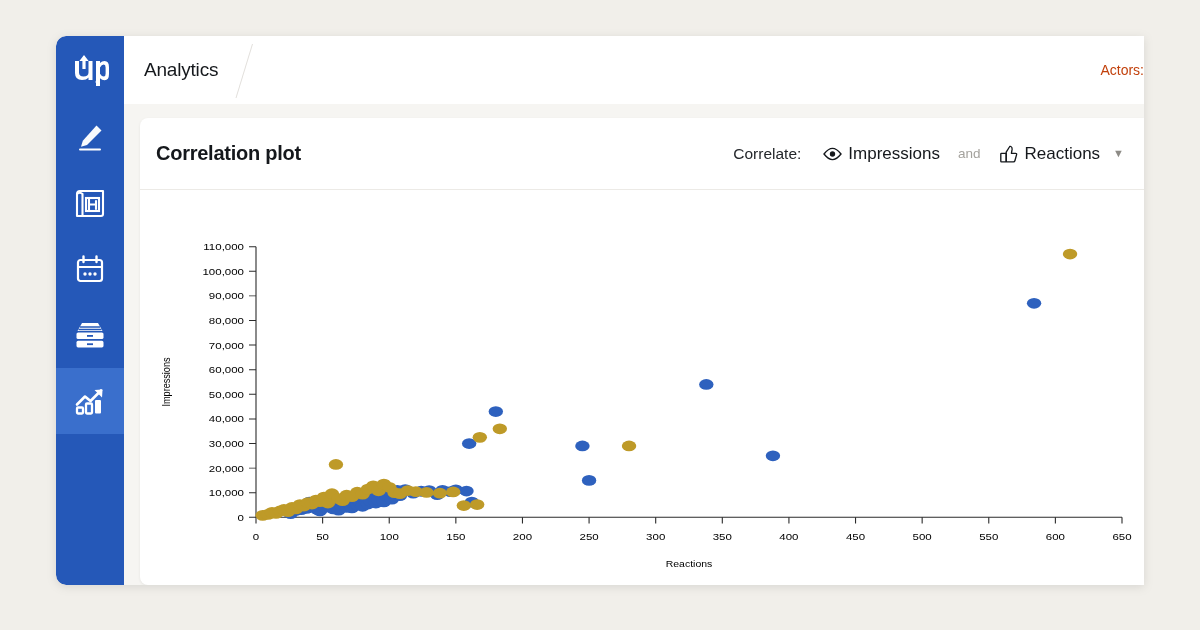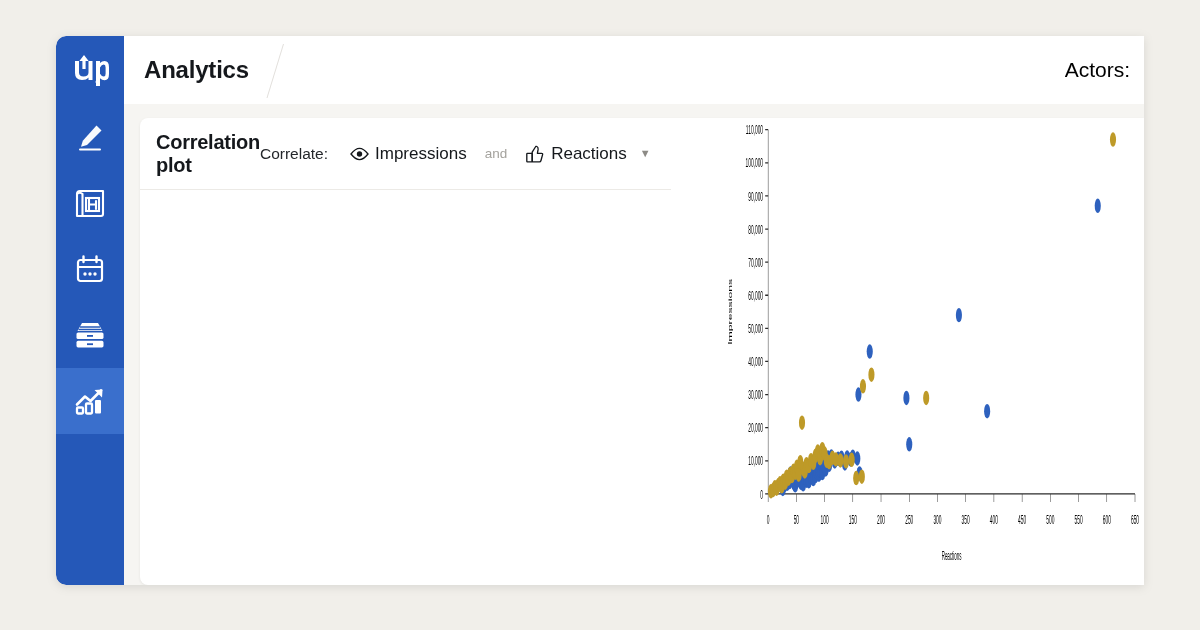--- a/index.html
+++ b/index.html
@@ -73,22 +73,22 @@
     flex: 0 0 68px;
   }
 
   #tab-analytics {
     display: flex;
     align-items: center;
     padding: 0 34px 0 20px;
     position: relative;
   }
   #tab-analytics-label {
-    font-size: 24px;
-    font-weight: bold;
+    font-size: 19px;
+    font-weight: normal;
     color: #15181c;
     letter-spacing: -0.2px;
   }
   #tab-divider {
     position: absolute;
     left: 100%;
     top: 8px;
     bottom: 6px;
     width: 1px;
     background: #e2e0dc;
@@ -97,38 +97,39 @@
   }
 
   #topbar-right {
     margin-left: auto;
     display: flex;
     align-items: center;
     padding-right: 0;
     overflow: hidden;
   }
   #actors-label {
-    font-size: 21px;
-    color: #000000;
+    font-size: 14px;
+    color: #c2410c;
     white-space: nowrap;
-    padding-right: 14px;
+    padding-right: 0;
   }
 
   
   #card-area {
     flex: 1;
     padding: 14px 0 0 16px;
     min-height: 0;
   }
 
   #card {
     background: #ffffff;
     border-radius: 8px 0 0 8px;
     height: 100%;
     display: flex;
+    flex-direction: column;
     box-shadow: 0 1px 3px rgba(0,0,0,0.07);
     overflow: hidden;
     gap: 48px;
   }
 
   #card-header {
     height: 72px;
     flex: 0 0 72px;
     display: flex;
     align-items: center;

